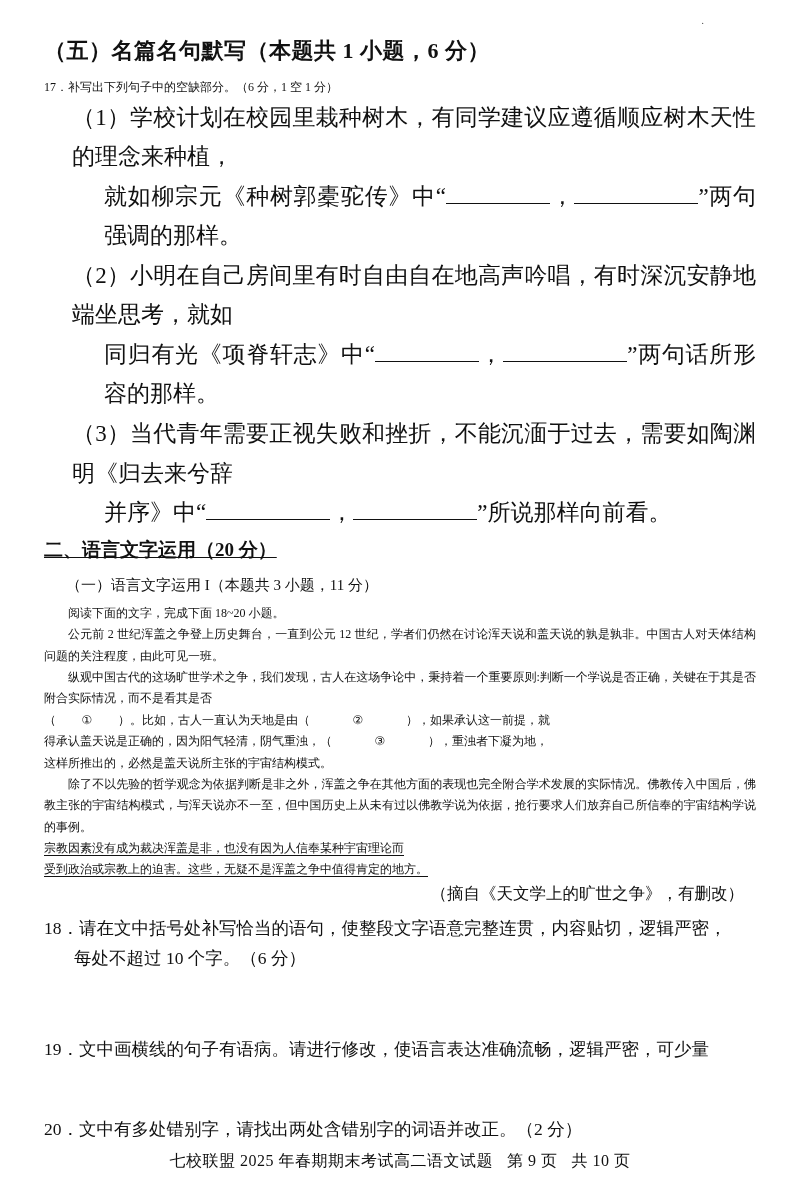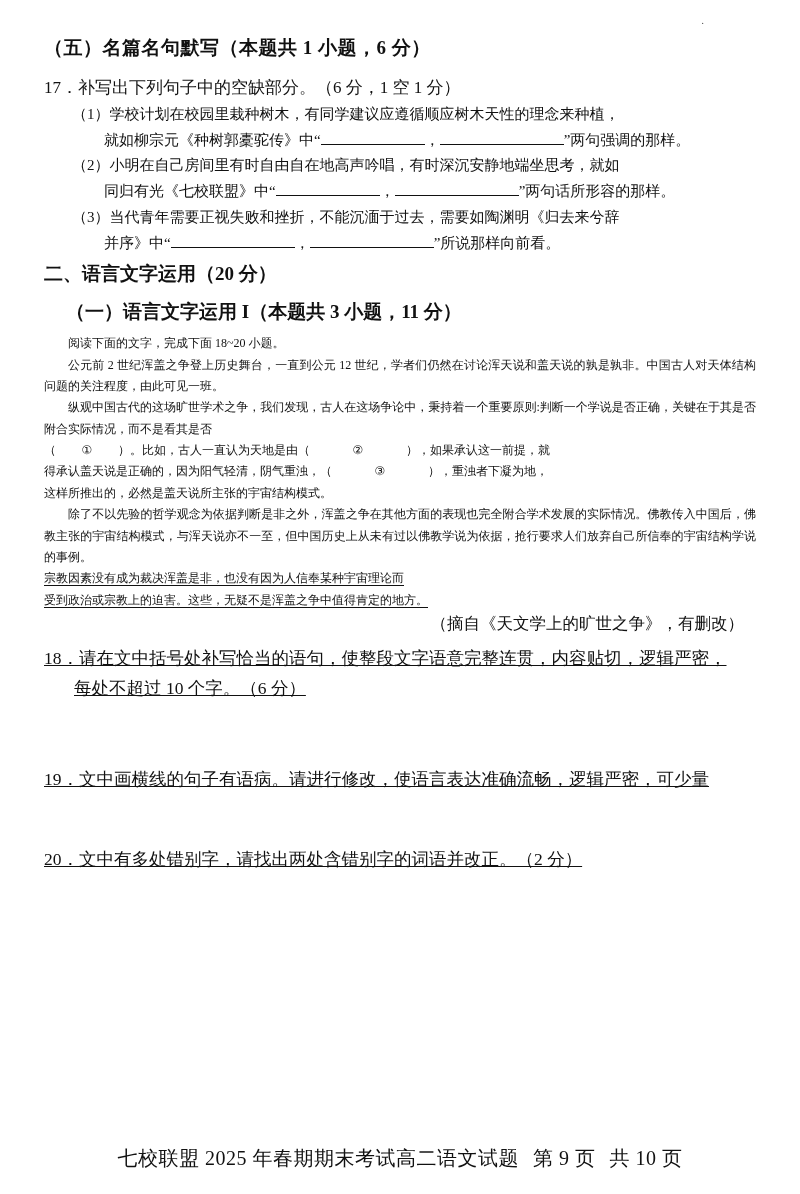--- a/index.html
+++ b/index.html
@@ -29,36 +29,36 @@
     width: 712px;
   }
   .dot-mark {
     position: absolute;
     right: 96px;
     top: 14px;
     font-size: 11px;
     color: #555;
   }
   .sec-title {
-    font-size: 19px;
+    font-size: 22px;
     font-weight: bold;
     letter-spacing: 0.5px;
     margin: 0 0 10px 0;
     line-height: 1.5;
   }
   .q-block {
     margin: 0 0 2px 0;
   }
   .q-line {
-    font-size: 17px;
+    font-size: 12px;
     line-height: 1.72;
     text-align: justify;
   }
   .sub-item {
-    font-size: 15px;
+    font-size: 23px;
     line-height: 1.72;
     margin-left: 28px;
     text-indent: 0;
     text-align: justify;
   }
   .sub-item .cont {
     display: block;
     margin-left: 32px;
   }
   .blank-line {
@@ -74,24 +74,25 @@
     font-size: 21px;
     font-weight: bold;
     margin: 18px 0 16px 0;
     letter-spacing: 1px;
   }
   .h-two {
     font-size: 19px;
     font-weight: bold;
     margin: 0 0 6px 0;
     line-height: 1.6;
+    text-decoration: underline;
   }
   .h-sub {
-    font-size: 19px;
-    font-weight: bold;
+    font-size: 15px;
+    font-weight: normal;
     margin: 8px 0 6px 0;
     padding-left: 22px;
     line-height: 1.6;
   }
   .para {
     font-size: 12px;
     line-height: 1.78;
     text-align: justify;
     text-indent: 2em;
     margin: 0;
@@ -115,35 +116,34 @@
     font-size: 16.5px;
     text-align: right;
     margin: 2px 0 8px 0;
     padding-right: 12px;
   }
   .q-num-block {
     font-size: 17.5px;
     line-height: 1.74;
     text-align: justify;
     margin: 4px 0 0 0;
-    text-decoration: underline;
   }
   .q-num-block .hang {
     display: block;
     padding-left: 30px;
   }
   .gap-lg { height: 56px; }
   .gap-md { height: 46px; }
   .footer {
     position: absolute;
     left: 0;
     right: 0;
     bottom: 22px;
     text-align: center;
-    font-size: 20px;
+    font-size: 16px;
     letter-spacing: 0.5px;
   }
   .footer .sp { display: inline-block; width: 14px; }
 </style>
 </head>
 <body>
 
 <div class="page">
 
   <div class="dot-mark">.</div>
@@ -158,21 +158,21 @@
       <div class="sub-item">
         <span>（1）</span><span>学校计划在校园里栽种树木，有同学建议应遵循顺应树木天性的理念来种植，</span>
         <span class="cont">
           <span>就如柳宗元《种树郭橐驼传》中“</span><span class="blank-line bl-mid"></span><span>，</span><span class="blank-line bl-long"></span><span>”两句强调的那样。</span>
         </span>
       </div>
 
       <div class="sub-item">
         <span>（2）</span><span>小明在自己房间里有时自由自在地高声吟唱，有时深沉安静地端坐思考，就如</span>
         <span class="cont">
-          <span>同归有光《七校联盟》中“</span><span class="blank-line bl-mid"></span><span>，</span><span class="blank-line bl-long"></span><span>”两句话所形容的那样。</span>
+          <span>同归有光《项脊轩志》中“</span><span class="blank-line bl-mid"></span><span>，</span><span class="blank-line bl-long"></span><span>”两句话所形容的那样。</span>
         </span>
       </div>
 
       <div class="sub-item">
         <span>（3）</span><span>当代青年需要正视失败和挫折，不能沉湎于过去，需要如陶渊明《归去来兮辞</span>
         <span class="cont">
           <span>并序》中“</span><span class="blank-line bl-long"></span><span>，</span><span class="blank-line bl-long"></span><span>”所说那样向前看。</span>
         </span>
       </div>
     </div>

